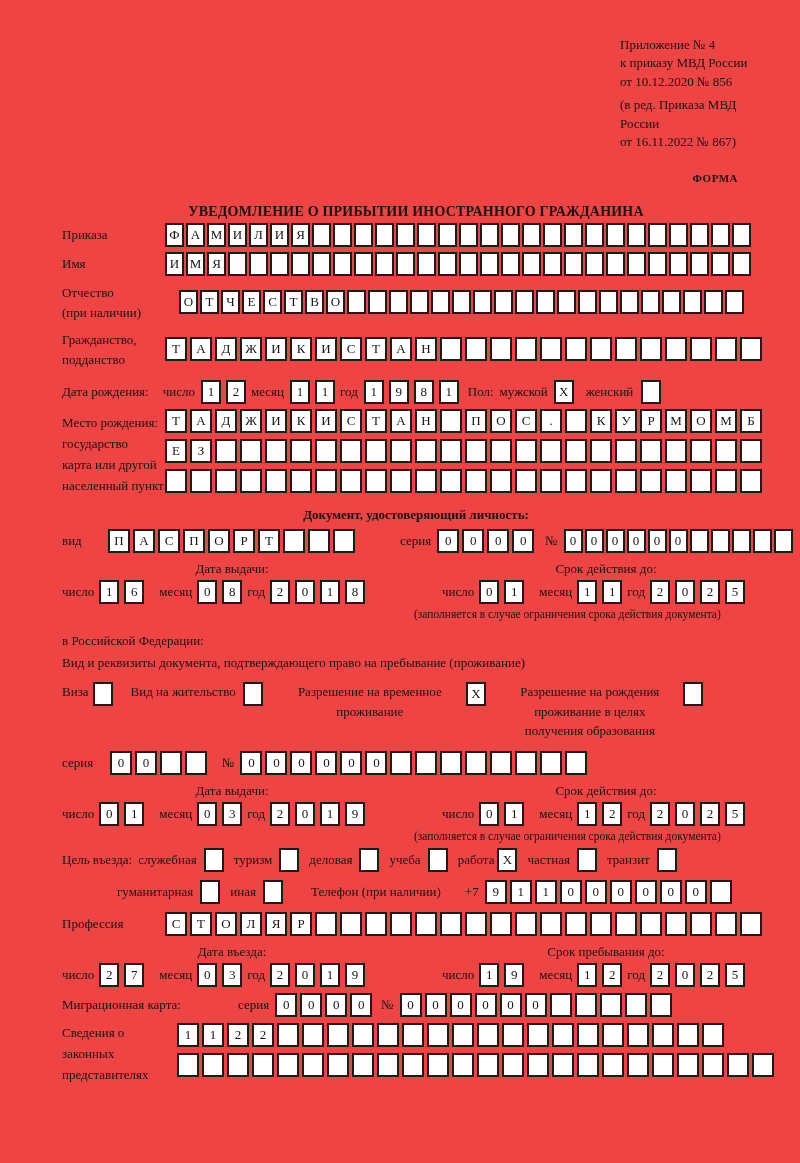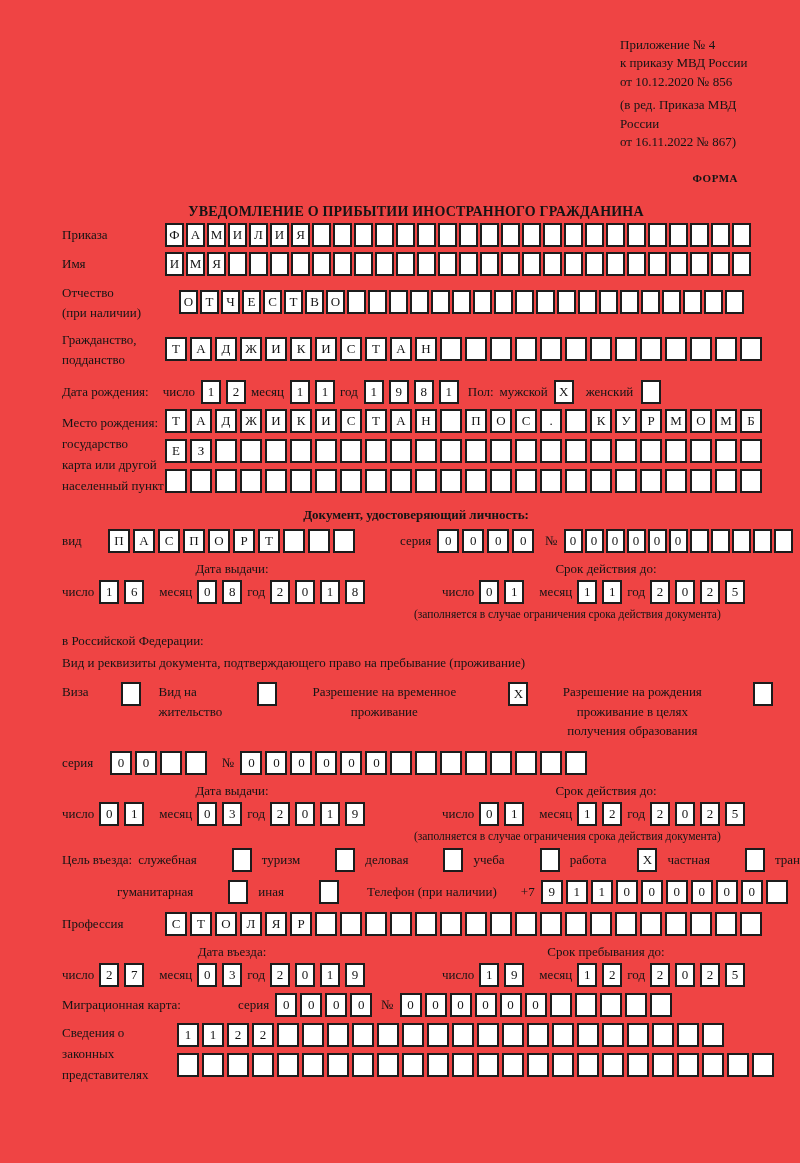--- a/index.html
+++ b/index.html
@@ -39,21 +39,21 @@
   .dp-right{flex:1;}
   .dp-title{text-align:center;margin-bottom:3px;}
   .dp-left .dp-title{width:340px;}
   .dp-row{display:flex;align-items:center;}
   .dp-row .inline-lbl{margin-right:5px;}
   .dp-note{font-size:11.5px;white-space:nowrap;margin-top:4px;margin-left:-28px;}
   
   .doc-heading{font-weight:bold;text-align:center;margin-top:8px;margin-bottom:6px;}
   
   .opts{display:flex;align-items:flex-start;margin-top:8px;margin-bottom:10px;}
-  .opt{display:flex;align-items:flex-start;margin-right:18px;gap:28px;}
+  .opt{display:flex;align-items:flex-start;margin-right:18px;}
   .opt-label{line-height:1.5;}
   .opt-label.wrap{width:178px;text-align:center;}
   .opt-label.wrap2{width:172px;text-align:center;}
   
   .purline{display:flex;align-items:center;margin-bottom:8px;}
   .purline .opt{margin-right:10px;align-items:center;}
   .indent55{margin-left:55px;}
   
   .block{display:flex;align-items:center;margin-top:2px;}
   .block .labels{flex:none;width:103px;line-height:21px;}

